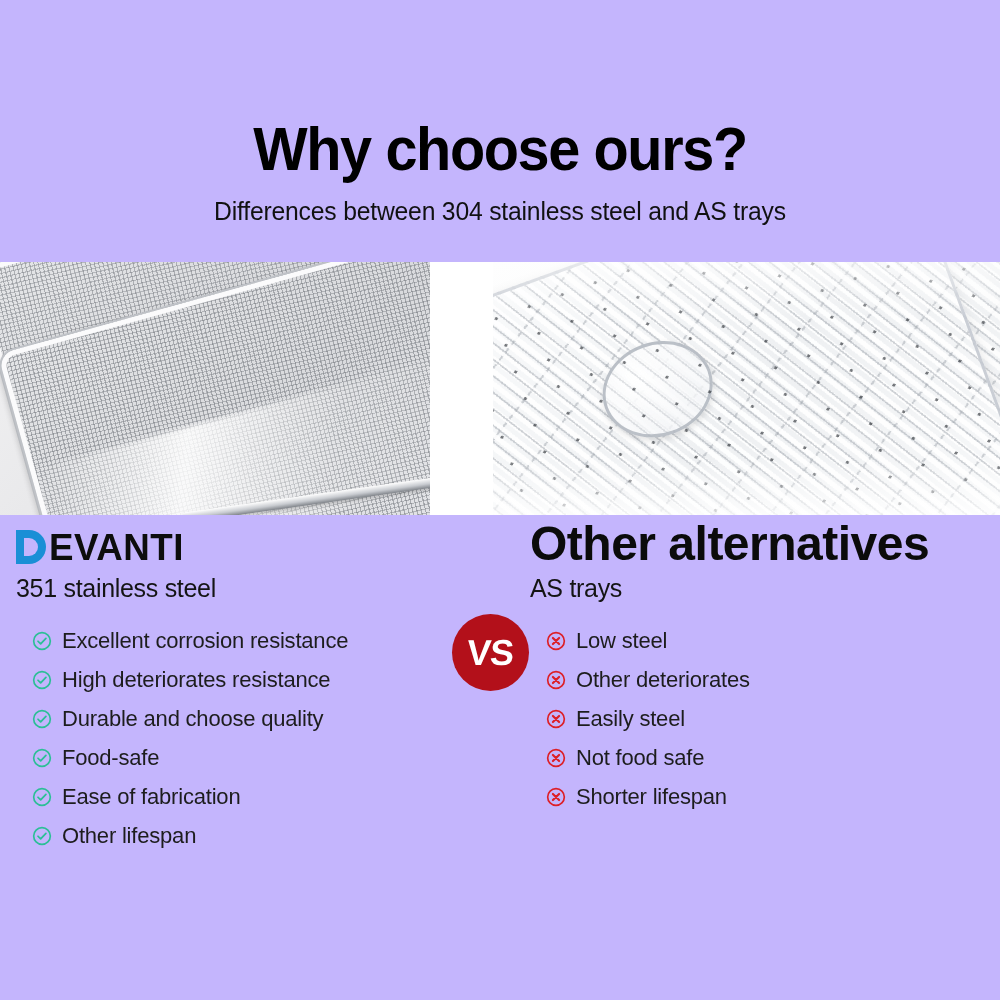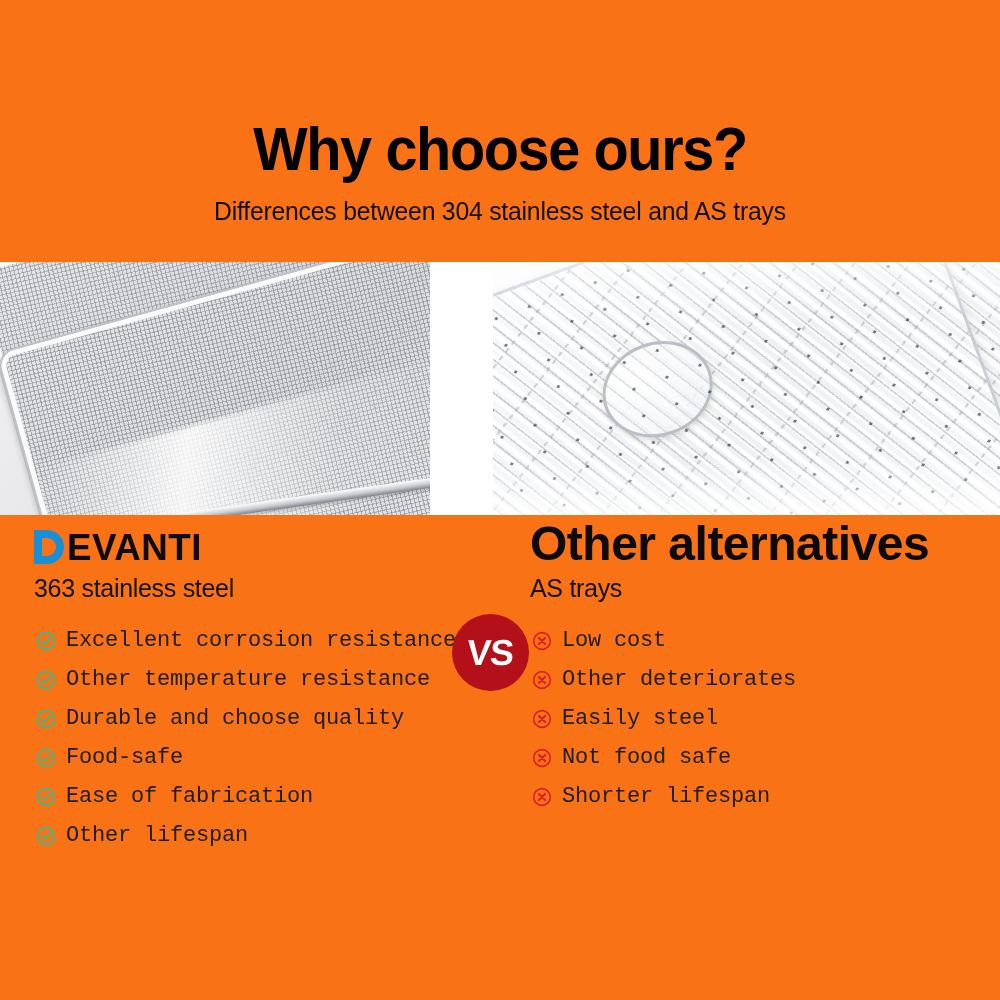--- a/index.html
+++ b/index.html
@@ -1,18 +1,18 @@
 <!DOCTYPE html>
 <html><head>
 <meta charset="utf-8">
 <style>
   html,body{margin:0;padding:0;background:#ffffff;}
   body{width:1000px;height:1000px;font-family:"Liberation Sans",sans-serif;color:#1a1a1a;overflow:hidden;position:relative;}
 
-  .page{width:1000px;height:1000px;position:relative;background:#f97316;}
+  .page{width:1000px;height:1000px;position:relative;background:#c4b5fd;}
 
   
   .header{padding-top:118px;text-align:center;}
   .headline{
     font-family:"Liberation Sans Narrow","Liberation Sans",sans-serif;
     font-weight:bold;font-size:62px;line-height:1.0;letter-spacing:-1.5px;
     color:#000;transform:scaleX(0.93);transform-origin:center;
   }
   .subhead{
     margin-top:16px;font-size:26px;font-weight:400;color:#111;
@@ -101,21 +101,21 @@
     background:#b3101a;display:flex;align-items:center;justify-content:center;z-index:6;
   }
   .vs span{
     color:#fff;font-weight:bold;font-size:36px;letter-spacing:-1px;
     font-family:"Liberation Sans",sans-serif;transform:skewX(-4deg);
   }
 
   
   .cols{position:absolute;top:524px;left:0;width:1000px;height:476px;}
   .col{position:absolute;top:0;}
-  .col-left{left:34px;width:440px;}
+  .col-left{left:16px;width:440px;}
   .col-right{left:530px;width:440px;}
 
   
   .logo{display:flex;align-items:flex-end;height:40px;margin-bottom:2px;}
   .logo-d{
     position:relative;width:30px;height:34px;
   }
   .logo-d::before{
     content:"";position:absolute;left:0;top:0;width:8px;height:34px;background:#1a8fd6;
   }
@@ -131,21 +131,21 @@
   .col-title{
     font-family:"Liberation Sans Narrow","Liberation Sans",sans-serif;
     font-weight:bold;font-size:48px;line-height:40px;color:#0b0b0b;
     letter-spacing:-0.5px;height:40px;margin-bottom:2px;
   }
   .col-sub{
     font-size:25px;font-weight:500;color:#141414;margin-top:10px;margin-bottom:18px;
     letter-spacing:-0.3px;
   }
 
-  .list{list-style:none;margin:2px;padding:0;font-family:Liberation Mono, monospace;}
+  .list{list-style:none;margin:16px;padding:0;}
   .list li{
     display:flex;align-items:center;gap:10px;height:39px;
     font-size:22px;color:#1d1d1d;letter-spacing:-0.2px;
   }
   .ico{flex:0 0 auto;width:20px;height:20px;display:block;}
   .li-text{display:block;}
 </style>
 </head>
 <body>
 
@@ -180,39 +180,39 @@
     </div>
   </div>
 
   <div class="cols">
 
     <div class="col col-left">
       <div class="logo">
         <div class="logo-d"></div>
         <div class="logo-text">EVANTI</div>
       </div>
-      <div class="col-sub">363 stainless steel</div>
+      <div class="col-sub">351 stainless steel</div>
       <ul class="list">
         <li>
           <span class="ico">
             <svg viewBox="0 0 24 24" width="20" height="20">
                 <circle cx="12" cy="12" r="10" fill="none" stroke="#2bbf96" stroke-width="2"></circle>
                 <path d="M7.2 12.3l3.2 3.2 6.3-6.6" fill="none" stroke="#2bbf96" stroke-width="2.1" stroke-linecap="round" stroke-linejoin="round"></path>
               </svg>
           </span>
           <span class="li-text">Excellent corrosion resistance</span>
         </li>
         <li>
           <span class="ico">
             <svg viewBox="0 0 24 24" width="20" height="20">
                 <circle cx="12" cy="12" r="10" fill="none" stroke="#2bbf96" stroke-width="2"></circle>
                 <path d="M7.2 12.3l3.2 3.2 6.3-6.6" fill="none" stroke="#2bbf96" stroke-width="2.1" stroke-linecap="round" stroke-linejoin="round"></path>
               </svg>
           </span>
-          <span class="li-text">Other temperature resistance</span>
+          <span class="li-text">High deteriorates resistance</span>
         </li>
         <li>
           <span class="ico">
             <svg viewBox="0 0 24 24" width="20" height="20">
                 <circle cx="12" cy="12" r="10" fill="none" stroke="#2bbf96" stroke-width="2"></circle>
                 <path d="M7.2 12.3l3.2 3.2 6.3-6.6" fill="none" stroke="#2bbf96" stroke-width="2.1" stroke-linecap="round" stroke-linejoin="round"></path>
               </svg>
           </span>
           <span class="li-text">Durable and choose quality</span>
         </li>
@@ -250,21 +250,21 @@
       <div class="col-title">Other alternatives</div>
       <div class="col-sub">AS trays</div>
       <ul class="list">
         <li>
           <span class="ico">
             <svg viewBox="0 0 24 24" width="20" height="20">
                 <circle cx="12" cy="12" r="10" fill="none" stroke="#dd1f26" stroke-width="2"></circle>
                 <path d="M8.3 8.3l7.4 7.4M15.7 8.3l-7.4 7.4" fill="none" stroke="#dd1f26" stroke-width="2.6" stroke-linecap="round"></path>
               </svg>
           </span>
-          <span class="li-text">Low cost</span>
+          <span class="li-text">Low steel</span>
         </li>
         <li>
           <span class="ico">
             <svg viewBox="0 0 24 24" width="20" height="20">
                 <circle cx="12" cy="12" r="10" fill="none" stroke="#dd1f26" stroke-width="2"></circle>
                 <path d="M8.3 8.3l7.4 7.4M15.7 8.3l-7.4 7.4" fill="none" stroke="#dd1f26" stroke-width="2.6" stroke-linecap="round"></path>
               </svg>
           </span>
           <span class="li-text">Other deteriorates</span>
         </li>

